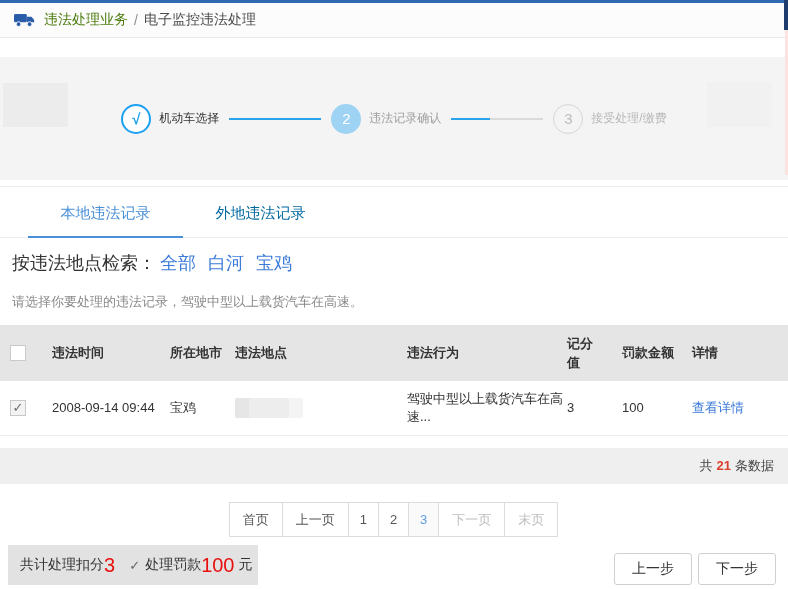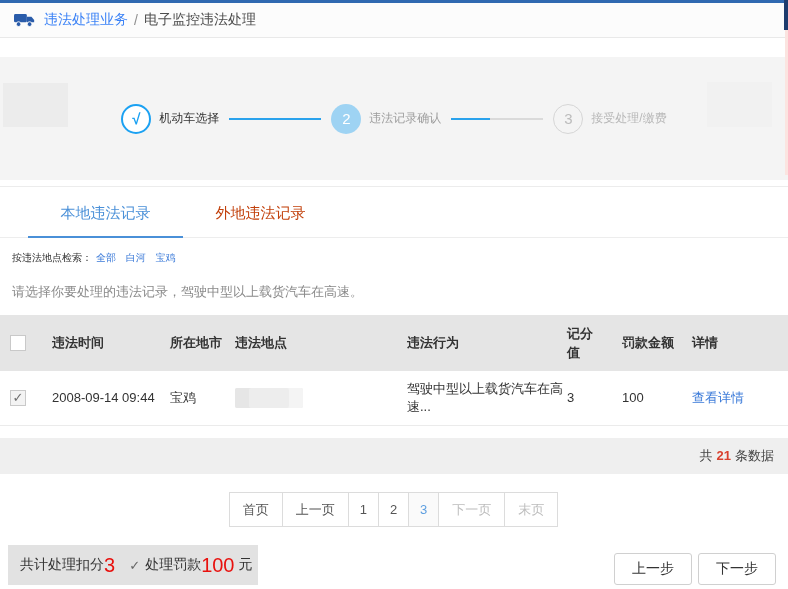--- a/index.html
+++ b/index.html
@@ -5,21 +5,21 @@
   * { margin:0; padding:0; box-sizing:border-box; }
   html,body { width:788px; height:589px; background:#fff; font-family:"Liberation Sans","DejaVu Sans",sans-serif; color:#333; overflow:hidden; }
   .page { position:relative; width:788px; height:589px; background:#fff; }
 
   
   .topline { height:3px; background:#3069b1; width:100%; }
 
   
   .crumb-bar { height:35px; background:#fcfcfc; border-bottom:1px solid #e9e9e9; display:flex; align-items:center; padding-left:14px; font-size:14px; }
   .crumb-bar .truck { width:22px; height:16px; margin-right:8px; flex:0 0 auto; }
-  .crumb-section { color:#3b82f6; }
+  .crumb-section { color:#4d7c0f; }
   .crumb-sep { color:#8f8f8f; margin:0 6px; }
   .crumb-current { color:#4d4d4d; }
 
   
   .stepper-panel { margin-top:19px; height:123px; background:#f4f4f4; position:relative; display:flex; align-items:center; justify-content:center; }
   .redact { position:absolute; background:#ececec; }
   .redact.left { left:3px; top:26px; width:65px; height:44px; background:#ececec; }
   .redact.right { right:16px; top:25px; width:65px; height:45px; background:#f1f1f1; }
   .steps { display:flex; align-items:center; }
   .step { display:flex; align-items:center; }
@@ -30,25 +30,25 @@
   .step-label { font-size:12px; margin-left:8px; }
   .step.done .step-label { color:#333; }
   .step.active .step-label { color:#9c9c9c; }
   .step.pending .step-label { color:#b8b8b8; }
   .connector { width:92px; height:2px; margin:0 10px; background:#2aa2ec; }
   .connector.half { background:linear-gradient(to right,#2aa2ec 0 42%, #dadada 42% 100%); }
 
   
   .main-panel { margin-top:6px; background:#fff; border-top:1px solid #ececec; }
   .tabs { display:flex; padding-left:28px; border-bottom:1px solid #ededed; }
-  .tab { width:155px; text-align:center; font-size:15px; padding:17px 0 14px; color:#c2410c; cursor:pointer; position:relative; }
+  .tab { width:155px; text-align:center; font-size:15px; padding:17px 0 14px; color:#0369a1; cursor:pointer; position:relative; }
   .tab.active { color:#4a90d8; }
   .tab.active::after { content:""; position:absolute; left:0; right:0; bottom:-1px; height:2px; background:#4a90d8; }
 
-  .filter-row { padding:13px 12px 6px; font-size:10px; display:flex; align-items:center; }
+  .filter-row { padding:13px 12px 6px; font-size:18px; display:flex; align-items:center; }
   .filter-label { color:#333; }
   .filter-links { margin-left:4px; }
   .filter-link { color:#3c7bd9; text-decoration:none; margin-right:7px; cursor:pointer; }
   .notice-row { padding:12px 12px 14px; font-size:13px; color:#8a8a8a; }
 
   table.viol { width:100%; border-collapse:collapse; table-layout:fixed; font-size:13px; }
   table.viol col.c-chk{width:50px} table.viol col.c-time{width:118px} table.viol col.c-city{width:65px}
   table.viol col.c-loc{width:172px} table.viol col.c-beh{width:160px} table.viol col.c-pts{width:55px}
   table.viol col.c-fine{width:70px} table.viol col.c-det{width:98px}
   table.viol thead th { background:#e5e5e5; height:56px; text-align:left; font-weight:bold; color:#333; padding-left:2px; vertical-align:middle; }

